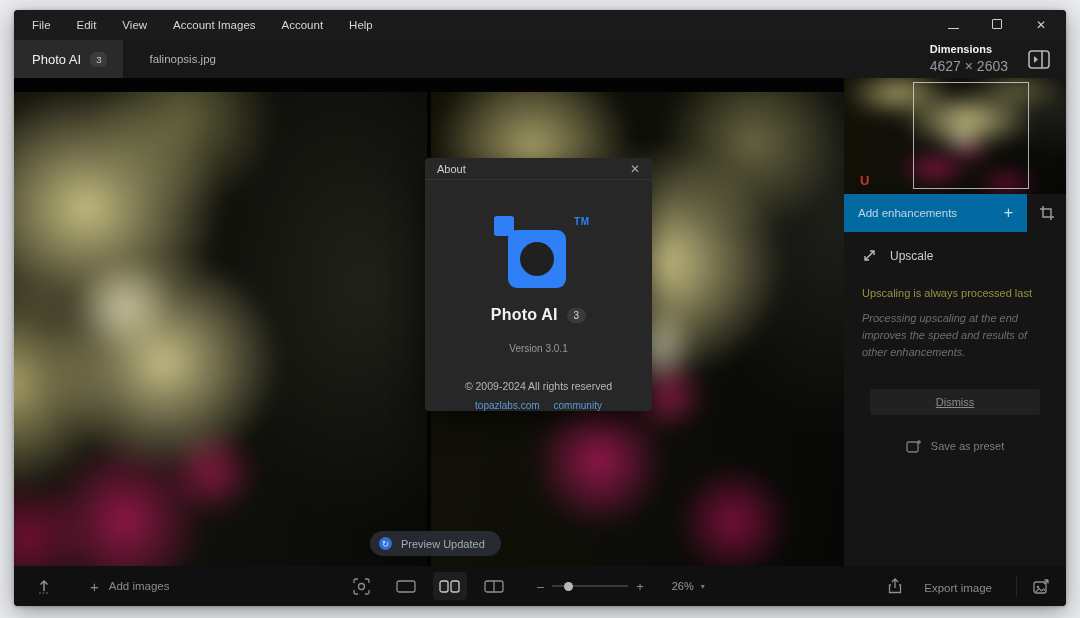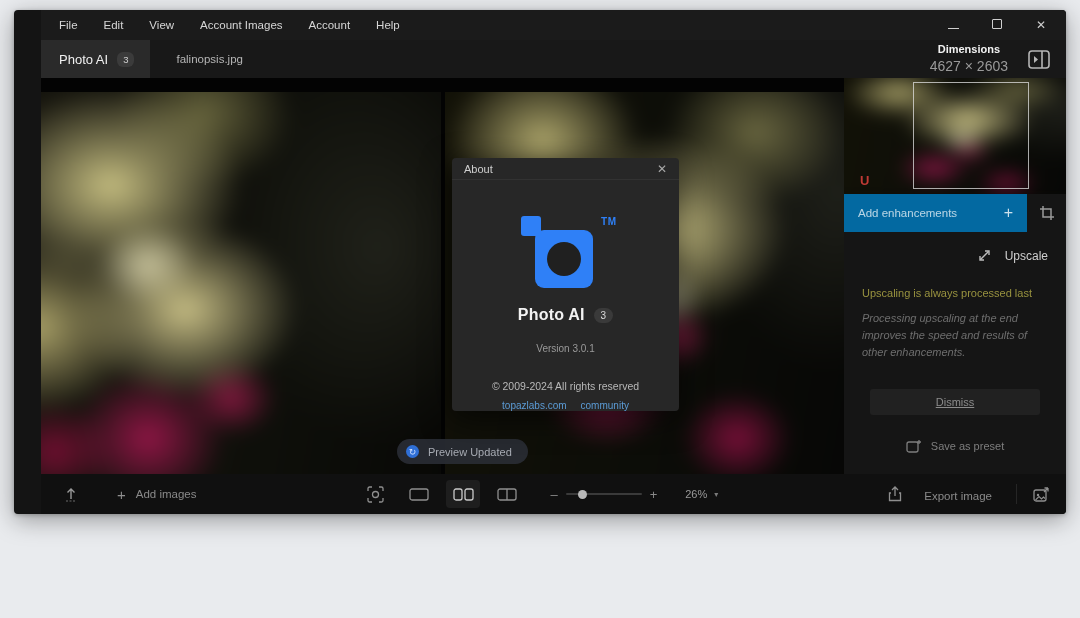--- a/index.html
+++ b/index.html
@@ -1,41 +1,41 @@
 <!DOCTYPE html>
 <html><head>
 <meta charset="utf-8">
 <style>
   * { margin:0; padding:0; box-sizing:border-box; }
   html,body { width:1080px; height:618px; background:#e9ebee; font-family:"Liberation Sans", sans-serif; overflow:hidden; }
 
   .window {
-    position:absolute; left:14px; top:10px; width:1052px; height:504px;
+    position:absolute; left:14px; top:10px; width:1052px; height:596px;
     background:#141414; border-radius:4px; overflow:hidden;
     box-shadow:0 6px 24px rgba(0,0,0,.35), 0 1px 4px rgba(0,0,0,.25);
-    display:flex; flex-direction:column;padding-left:27px;
+    display:flex; flex-direction:column;
   }
 
   
   .menubar { height:30px; background:#1b1b1b; display:flex; align-items:center; padding:0 18px; flex:0 0 auto; }
   .menu-items { display:flex; gap:26px; }
   .menu-item { font-size:11.5px; color:#d6d6d6; cursor:default; }
   .win-controls { margin-left:auto; display:flex; align-items:center; gap:30px; }
   .wc { color:#cfcfcf; font-size:12px; width:14px; text-align:center; }
   .wc-min { display:inline-block; width:11px; border-top:1.5px solid #cfcfcf; }
   .wc-max { display:inline-block; width:10px; height:10px; border:1.5px solid #cfcfcf; border-radius:1px; }
 
   
   .tabbar { height:38px; background:#181818; display:flex; align-items:stretch; flex:0 0 auto; }
   .tab-app { display:flex; align-items:center; gap:9px; background:#2a2a2a; padding:0 16px 0 18px; }
   .tab-app-name { color:#f0f0f0; font-size:13px; }
   .tab-badge { background:#3b3b3b; color:#cfcfcf; font-size:9.5px; border-radius:6px; padding:2px 6px; }
   .tab-file { display:flex; align-items:center; padding:0 26px; color:#b5b5b5; font-size:11.5px; }
   .tab-right { margin-left:auto; display:flex; align-items:center; gap:14px; padding-right:10px; }
-  .dims { text-align:center; line-height:1.35;margin-left:36px; }
+  .dims { text-align:left; line-height:1.35;margin-left:36px; }
   .dims-label { color:#f2f2f2; font-size:11px; font-weight:bold; }
   .dims-value { color:#9a9a9a; font-size:14px; }
   .panel-toggle { width:34px; height:30px; display:flex; align-items:center; justify-content:center; }
 
   
   .main { flex:1; display:flex; min-height:0; }
   .canvas { flex:1; background:#030303; position:relative; padding-top:14px; display:flex; gap:4px; }
   .img-panel { flex:1; position:relative; overflow:hidden; background:#0b0b09; }
   .orchid::before { content:""; position:absolute; inset:-8%; filter:blur(9px); }
   .orchid-a::before { background:
@@ -90,21 +90,21 @@
   
   .rpanel { width:222px; background:#151515; display:flex; flex-direction:column; flex:0 0 auto; }
   .navigator { height:116px; position:relative; overflow:hidden; background:#0b0b09; }
   .nav-rect { position:absolute; left:69px; top:4px; width:116px; height:107px; border:1px solid rgba(225,225,225,.75); }
   .nav-badge { position:absolute; left:16px; bottom:6px; color:#c03a35; font-size:13px; font-weight:bold; }
   .enh-row { display:flex; height:38px; flex:0 0 auto; }
   .enh-btn { flex:1; background:#0369a1; display:flex; align-items:center; padding:0 14px; }
   .enh-label { color:rgba(255,255,255,.72); font-size:11.5px; }
   .enh-plus { margin-left:auto; color:rgba(255,255,255,.8); font-size:16px; font-weight:300; }
   .crop-cell { width:39px; display:flex; align-items:center; justify-content:center; background:#151515; }
-  .upscale-row { display:flex; align-items:center; gap:13px; padding:16px 18px 10px 18px;justify-content:flex-end; }
+  .upscale-row { display:flex; align-items:center; gap:13px; padding:16px 18px 10px 18px; }
   .upscale-label { color:#cfcfcf; font-size:12px; }
   .notice { padding:12px 18px 0 18px; }
   .notice-title { color:#98923f; font-size:11px; line-height:1.5; }
   .notice-body { margin-top:8px; color:#6e6e6e; font-size:11px; font-style:italic; line-height:1.55; }
   .dismiss-btn { margin:28px auto 0 auto; width:170px; height:26px; background:#212121; border-radius:3px;
     color:#8c8c8c; font-size:11px; display:flex; align-items:center; justify-content:center;text-decoration:underline; }
   .preset-row { margin-top:24px; display:flex; align-items:center; justify-content:center; gap:9px; }
   .preset-label { color:#7e7e7e; font-size:11px; }
 
   

